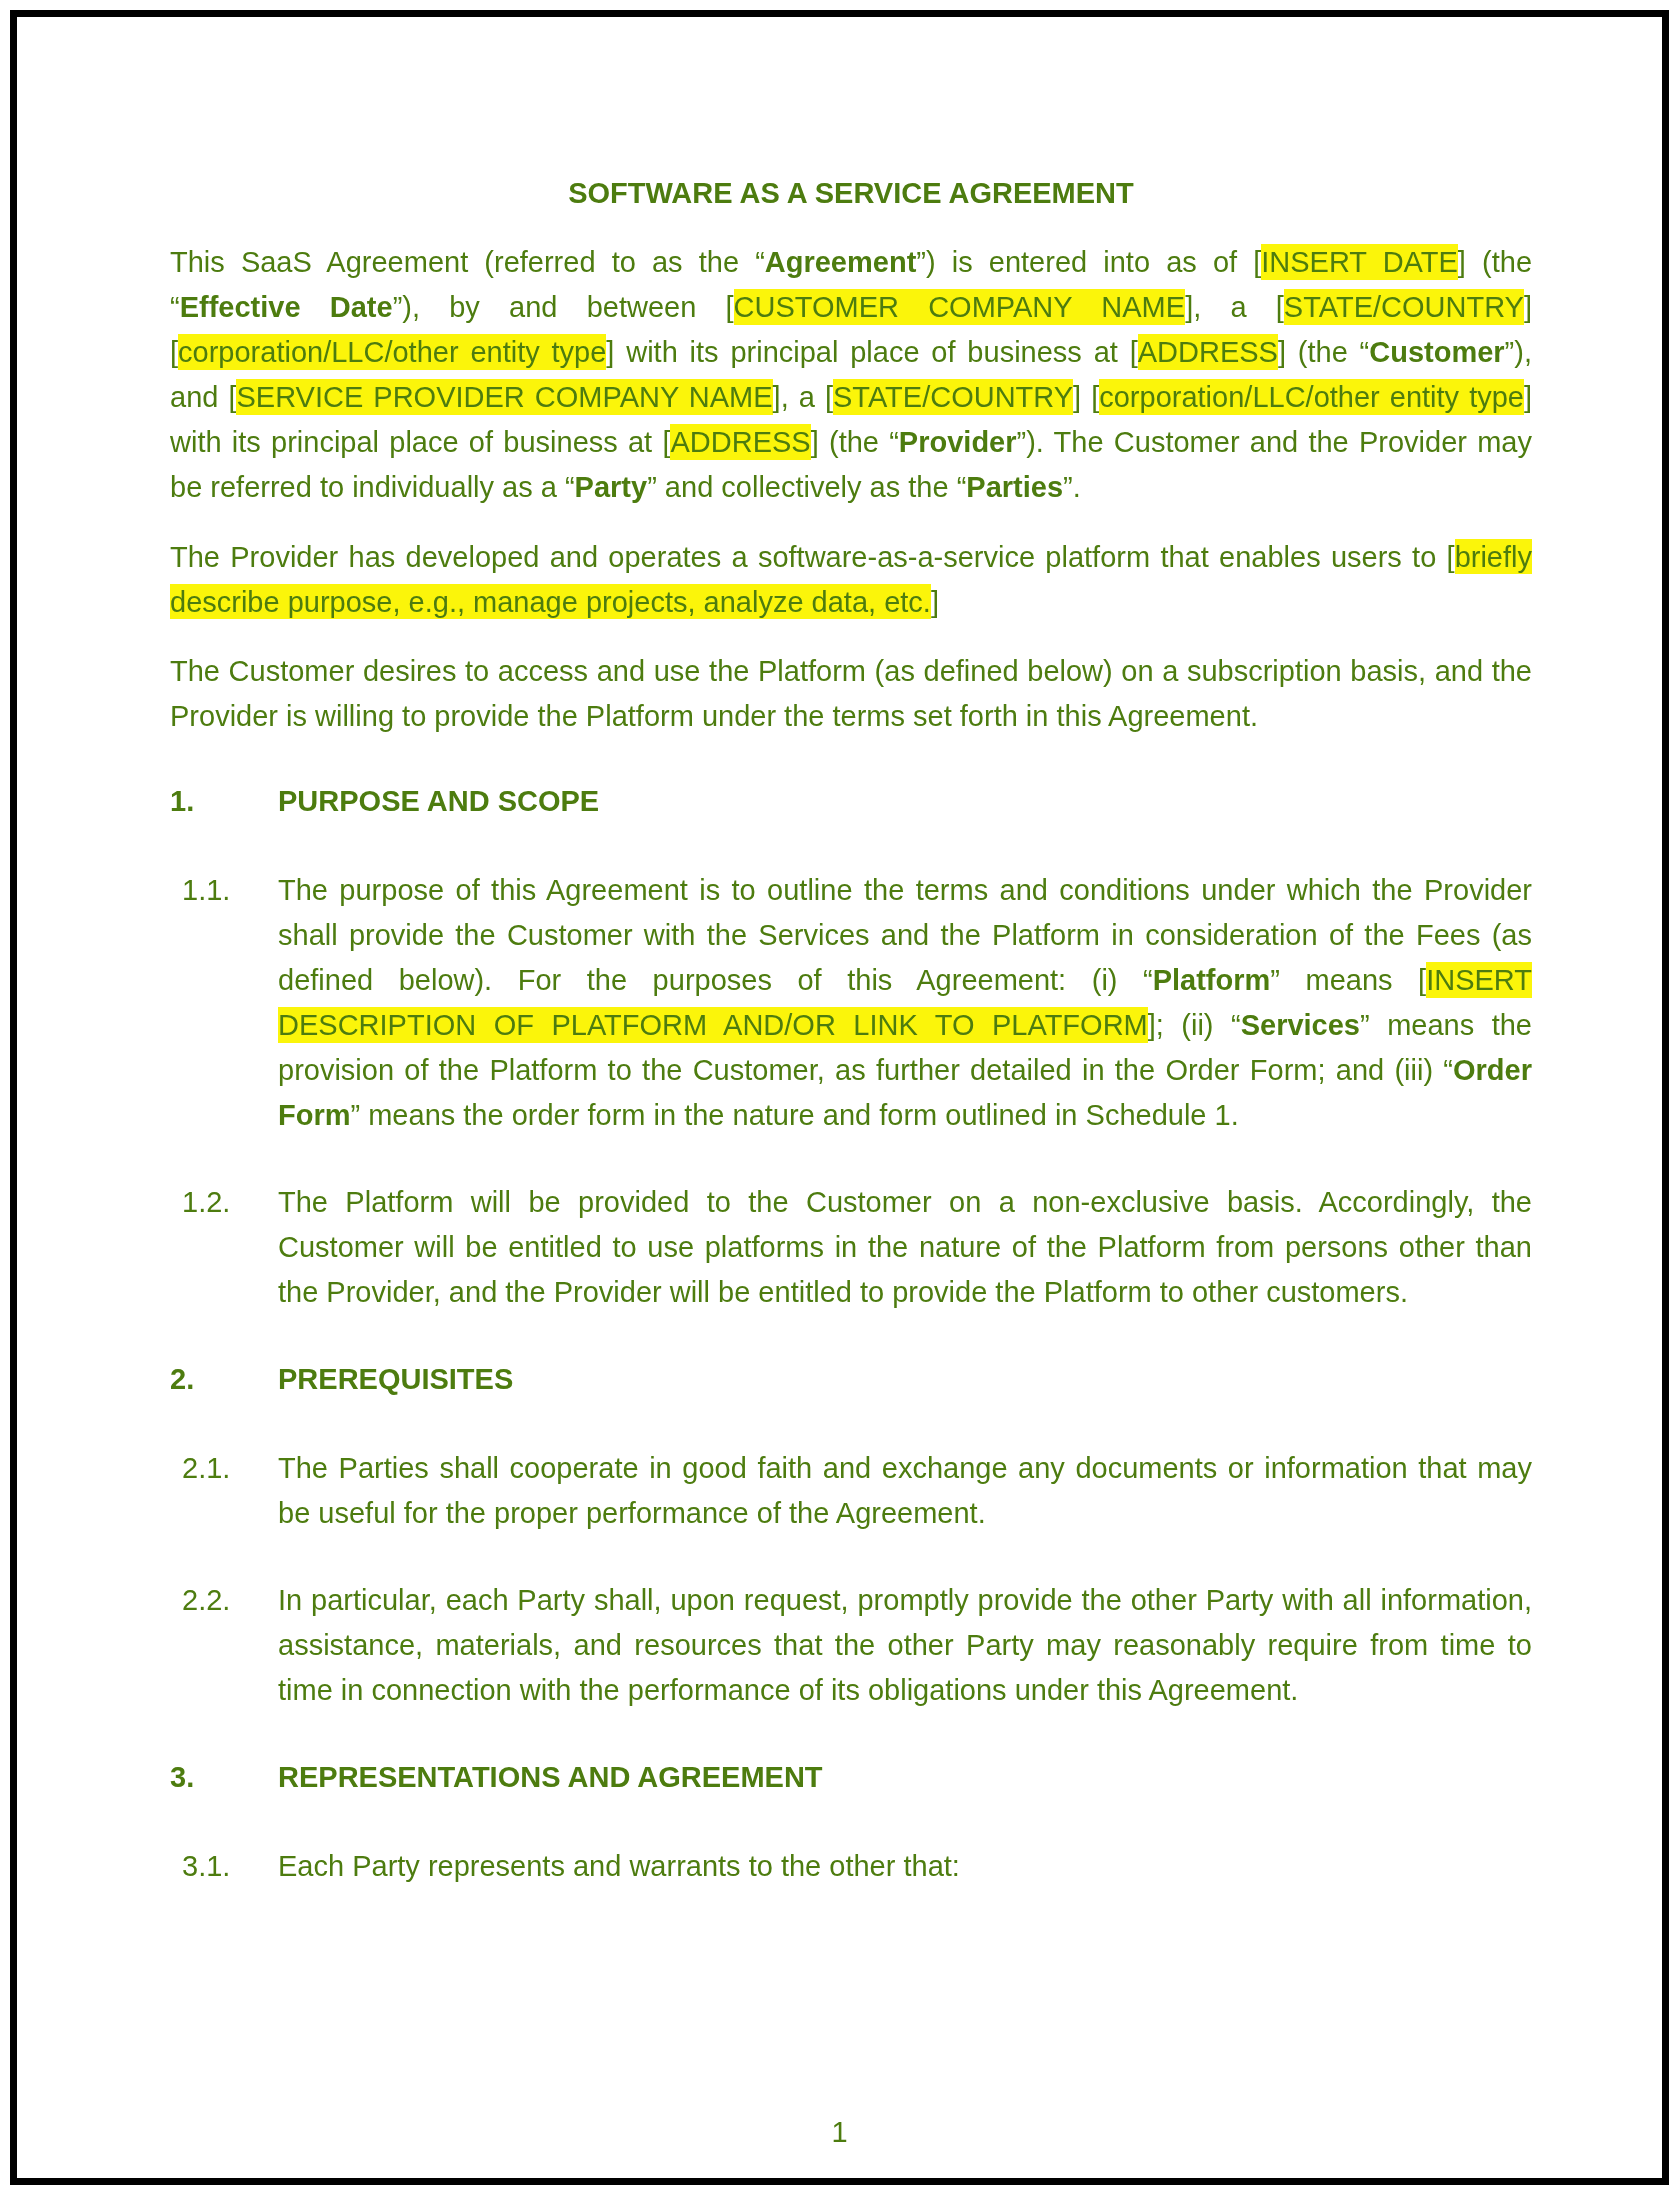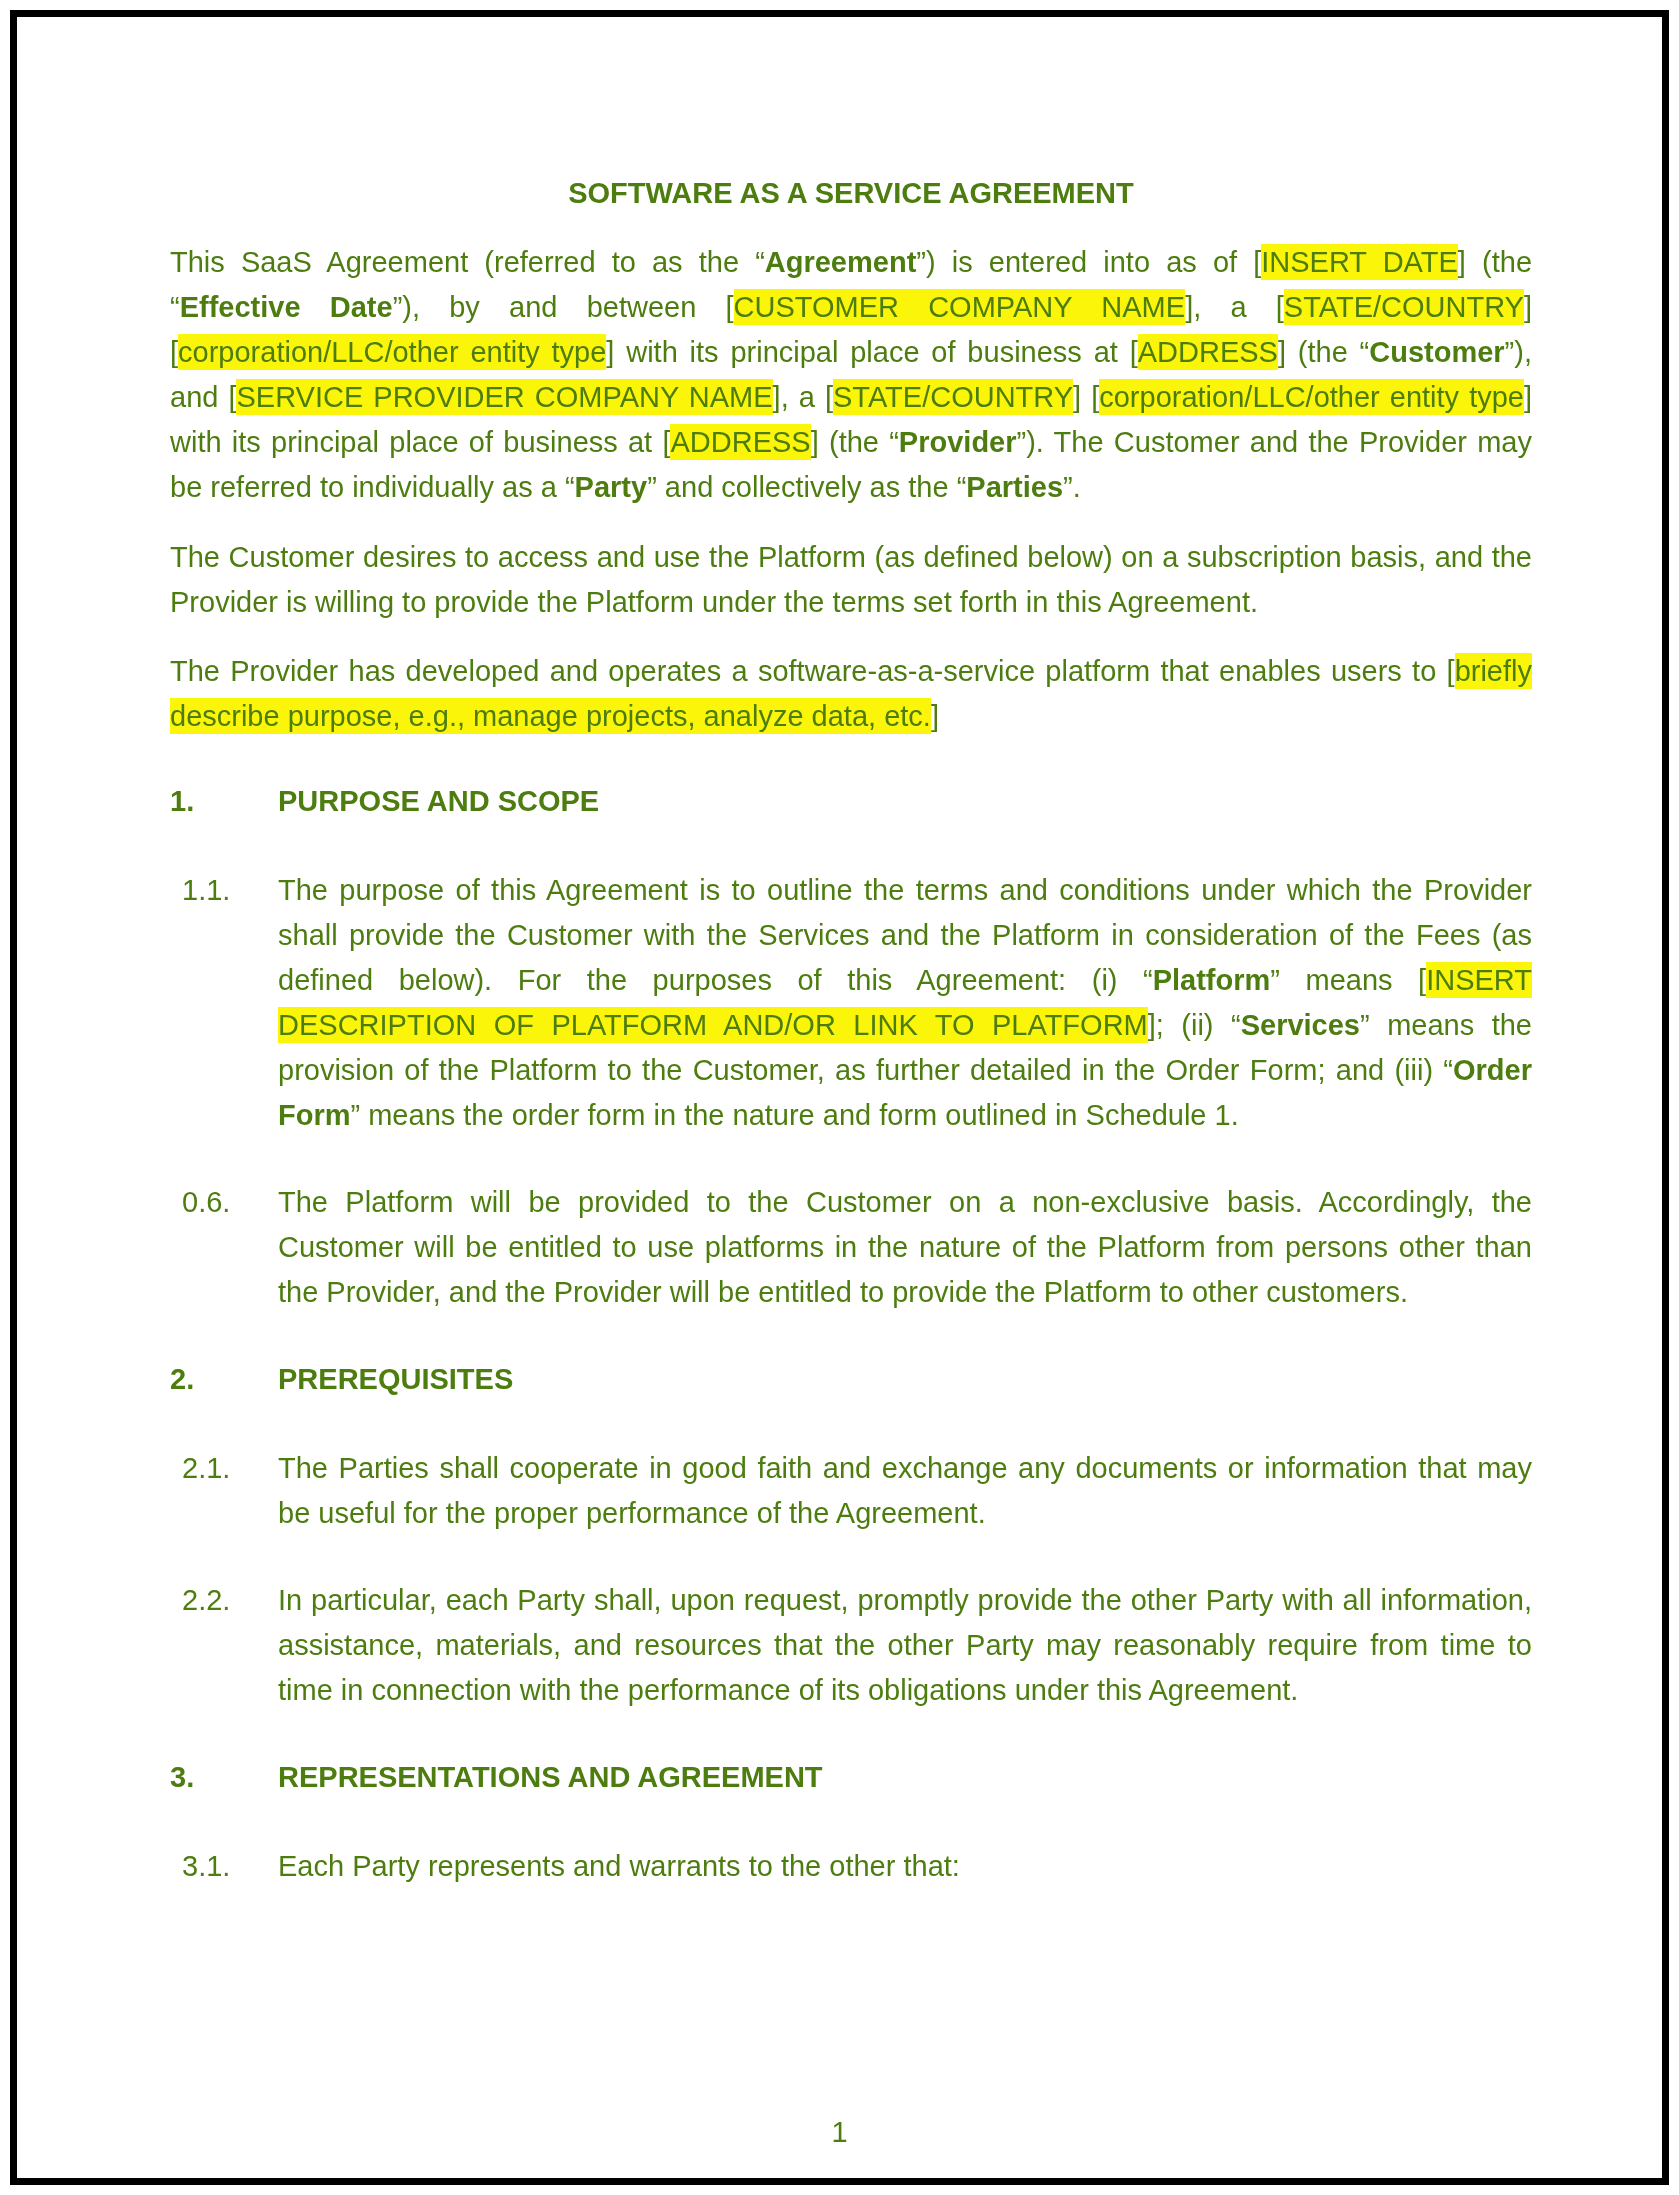--- a/index.html
+++ b/index.html
@@ -77,28 +77,28 @@
 </style>
 </head>
 <body>
 
 <div class="page">
   <div class="frame"></div>
   <div class="content">
     <div class="title">SOFTWARE AS A SERVICE AGREEMENT</div>
     <div>
         <p class="para"><span>This SaaS Agreement (referred to as the “</span><span class="b">Agreement</span><span>”) is entered into as of [</span><span class="hl">INSERT DATE</span><span>] (the “</span><span class="b">Effective Date</span><span>”), by and between [</span><span class="hl">CUSTOMER COMPANY NAME</span><span>], a [</span><span class="hl">STATE/COUNTRY</span><span>] [</span><span class="hl">corporation/LLC/other entity type</span><span>] with its principal place of business at [</span><span class="hl">ADDRESS</span><span>] (the “</span><span class="b">Customer</span><span>”), and [</span><span class="hl">SERVICE PROVIDER COMPANY NAME</span><span>], a [</span><span class="hl">STATE/COUNTRY</span><span>] [</span><span class="hl">corporation/LLC/other entity type</span><span>] with its principal place of business at [</span><span class="hl">ADDRESS</span><span>] (the “</span><span class="b">Provider</span><span>”). The Customer and the Provider may be referred to individually as a “</span><span class="b">Party</span><span>” and collectively as the “</span><span class="b">Parties</span><span>”.</span></p>
+        <p class="para"><span>The Provider has developed and operates a software-as-a-service platform that enables users to [</span><span class="hl">briefly describe purpose, e.g., manage projects, analyze data, etc.</span><span>]</span></p>
         <p class="para"><span>The Customer desires to access and use the Platform (as defined below) on a subscription basis, and the Provider is willing to provide the Platform under the terms set forth in this Agreement.</span></p>
-        <p class="para"><span>The Provider has developed and operates a software-as-a-service platform that enables users to [</span><span class="hl">briefly describe purpose, e.g., manage projects, analyze data, etc.</span><span>]</span></p>
       </div>
     <div>
         <section>
           <div class="heading"><span class="num">1.</span><span>PURPOSE AND SCOPE</span></div>
           <div class="clause"><span class="num">1.1.</span><span><span>The purpose of this Agreement is to outline the terms and conditions under which the Provider shall provide the Customer with the Services and the Platform in consideration of the Fees (as defined below). For the purposes of this Agreement: (i) “</span><span class="b">Platform</span><span>” means [</span><span class="hl">INSERT DESCRIPTION OF PLATFORM AND/OR LINK TO PLATFORM</span><span>]; (ii) “</span><span class="b">Services</span><span>” means the provision of the Platform to the Customer, as further detailed in the Order Form; and (iii) “</span><span class="b">Order Form</span><span>” means the order form in the nature and form outlined in Schedule 1.</span></span></div>
-          <div class="clause"><span class="num">0.6.</span><span><span>The Platform will be provided to the Customer on a non-exclusive basis. Accordingly, the Customer will be entitled to use platforms in the nature of the Platform from persons other than the Provider, and the Provider will be entitled to provide the Platform to other customers.</span></span></div>
+          <div class="clause"><span class="num">1.2.</span><span><span>The Platform will be provided to the Customer on a non-exclusive basis. Accordingly, the Customer will be entitled to use platforms in the nature of the Platform from persons other than the Provider, and the Provider will be entitled to provide the Platform to other customers.</span></span></div>
         </section>
         <section>
           <div class="heading"><span class="num">2.</span><span>PREREQUISITES</span></div>
           <div class="clause"><span class="num">2.1.</span><span><span>The Parties shall cooperate in good faith and exchange any documents or information that may be useful for the proper performance of the Agreement.</span></span></div>
           <div class="clause"><span class="num">2.2.</span><span><span>In particular, each Party shall, upon request, promptly provide the other Party with all information, assistance, materials, and resources that the other Party may reasonably require from time to time in connection with the performance of its obligations under this Agreement.</span></span></div>
         </section>
         <section>
           <div class="heading"><span class="num">3.</span><span>REPRESENTATIONS AND AGREEMENT</span></div>
           <div class="clause"><span class="num">3.1.</span><span><span>Each Party represents and warrants to the other that:</span></span></div>
         </section>

